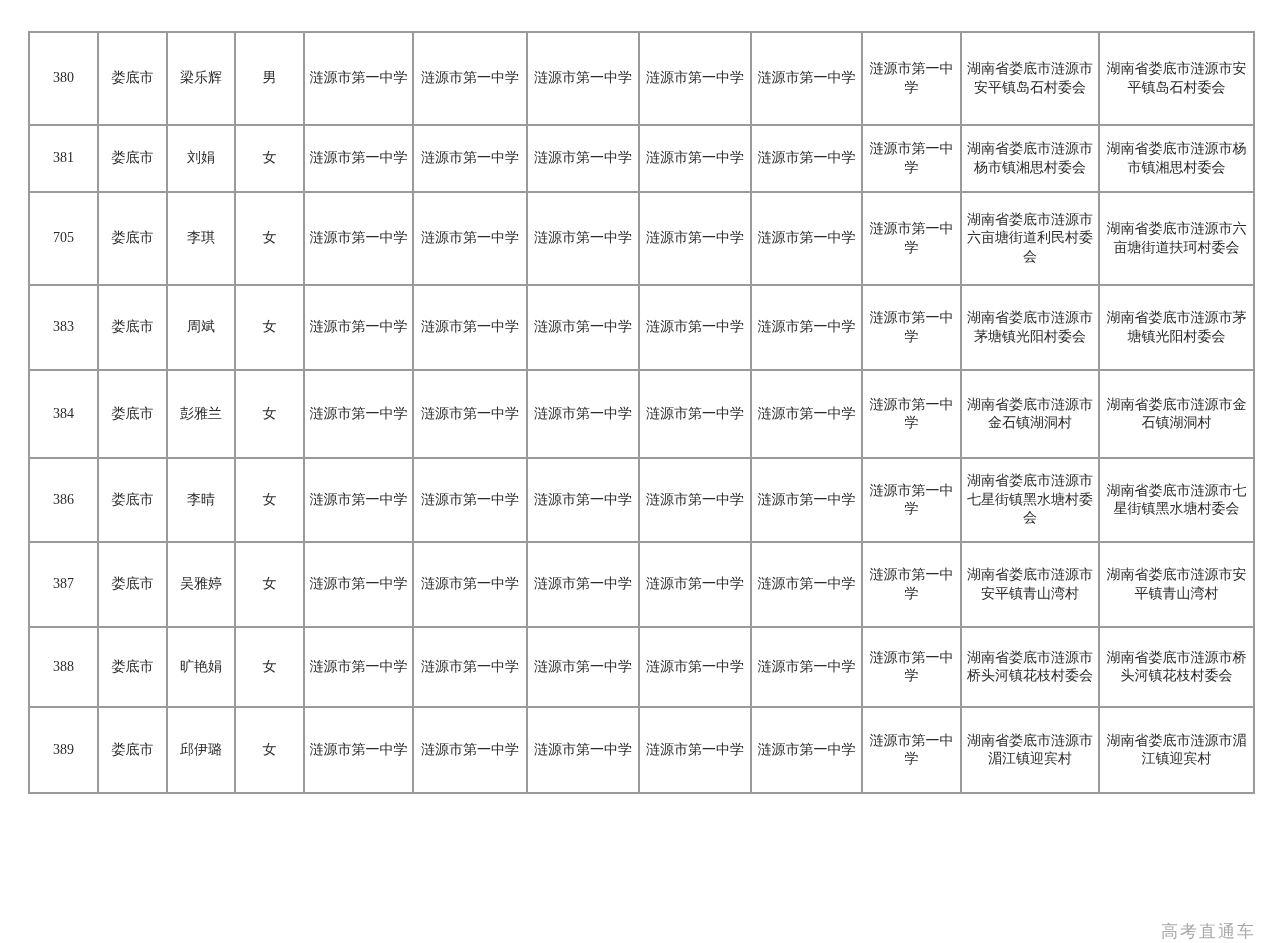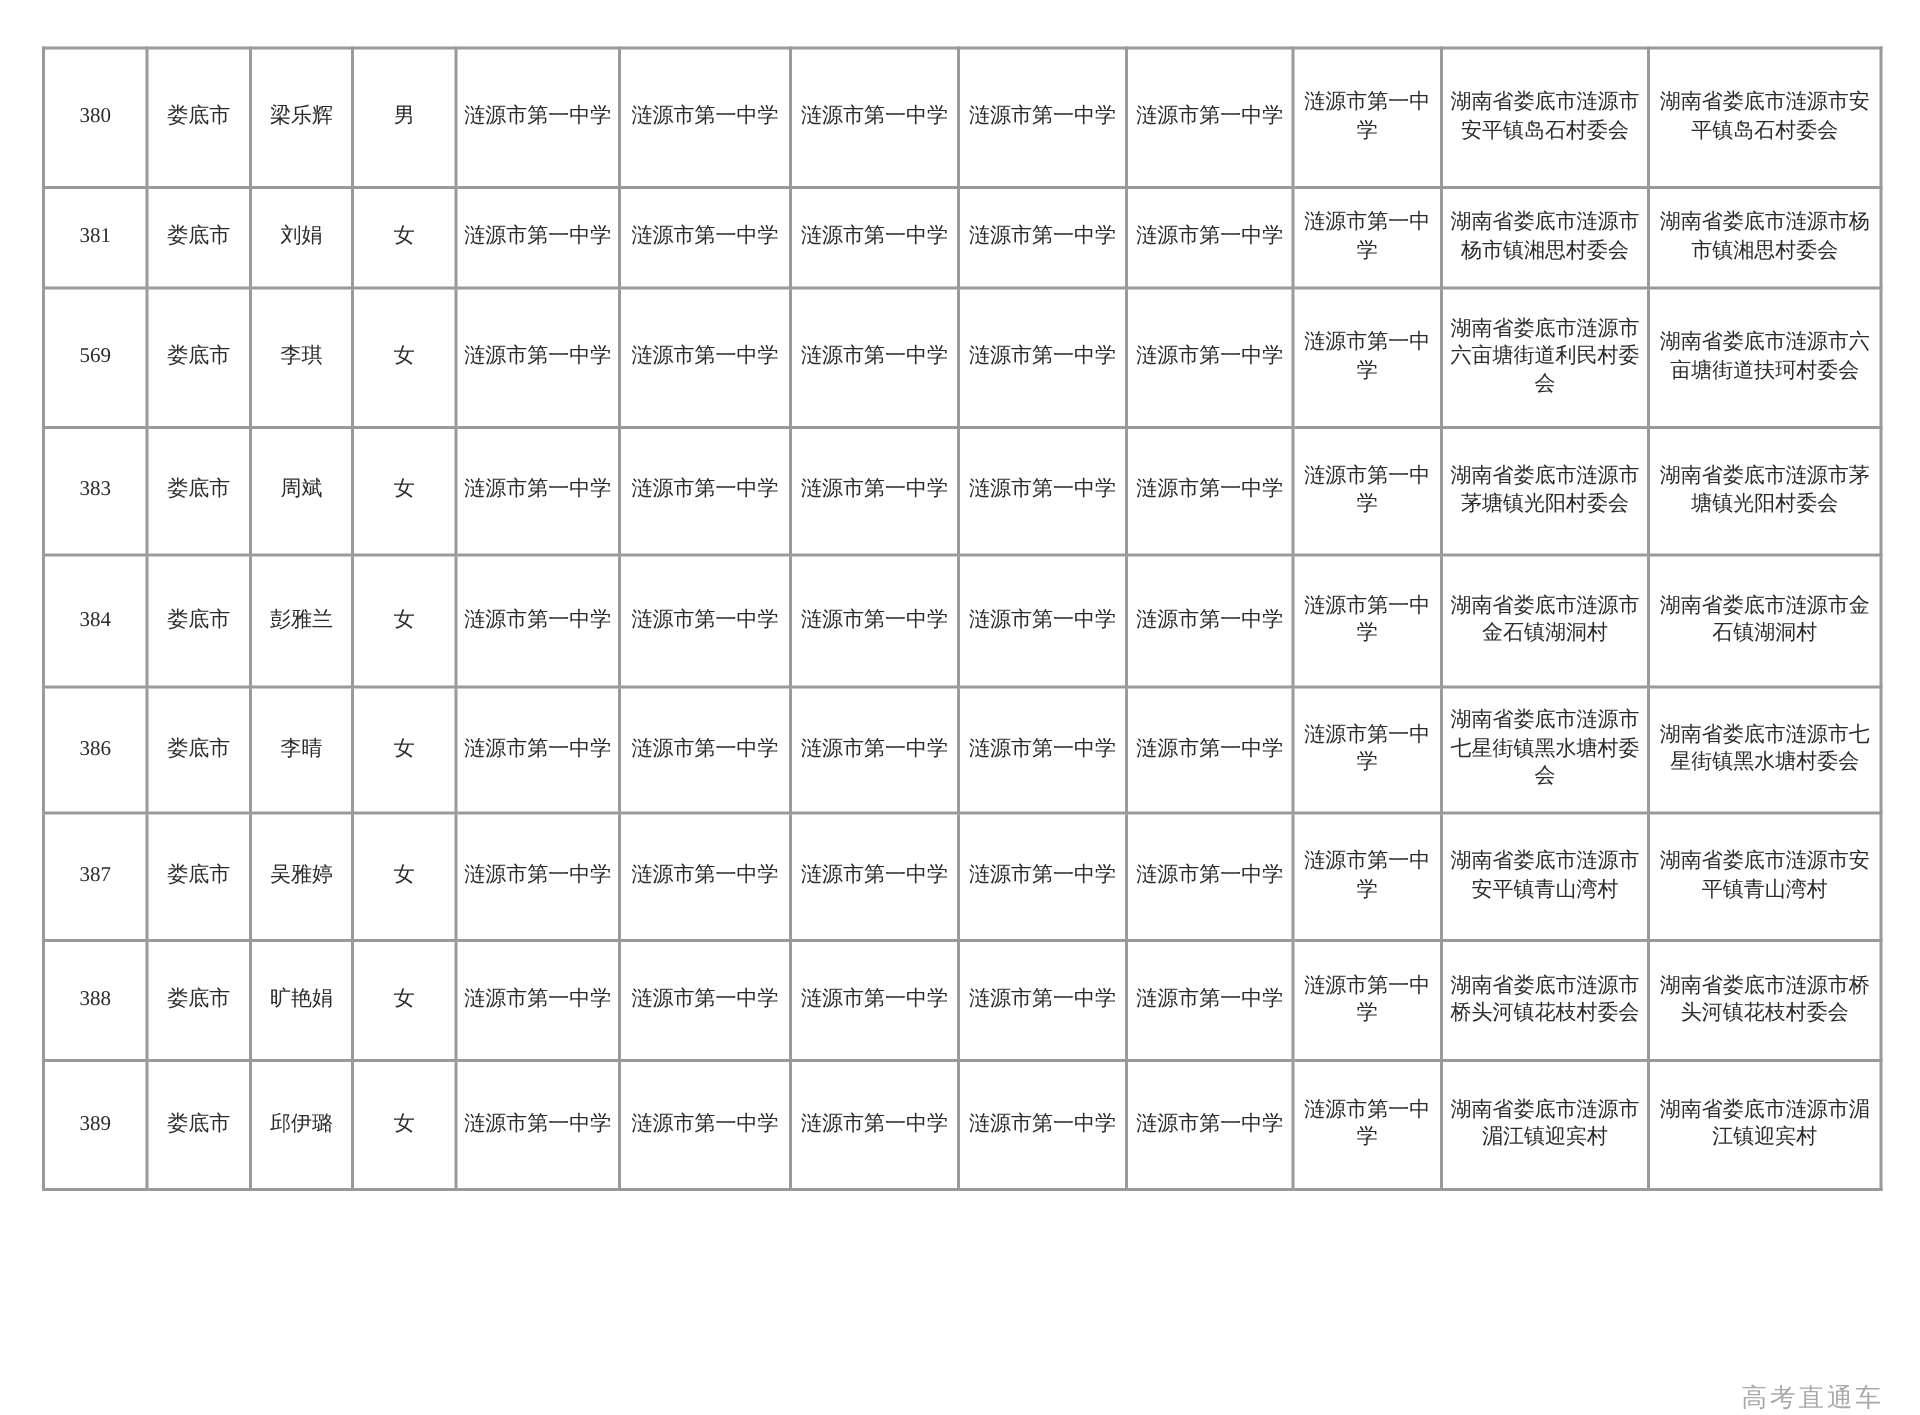--- a/index.html
+++ b/index.html
@@ -95,21 +95,21 @@
             <td>涟源市第一中学</td>
             <td>涟源市第一中学</td>
             <td>涟源市第一中学</td>
             <td>涟源市第一中学</td>
             <td>涟源市第一中学</td>
             <td>涟源市第一中学</td>
             <td>湖南省娄底市涟源市杨市镇湘思村委会</td>
             <td>湖南省娄底市涟源市杨市镇湘思村委会</td>
           </tr>
           <tr style="height: 93px;">
-            <td>569</td>
+            <td>705</td>
             <td>娄底市</td>
             <td>李琪</td>
             <td>女</td>
             <td>涟源市第一中学</td>
             <td>涟源市第一中学</td>
             <td>涟源市第一中学</td>
             <td>涟源市第一中学</td>
             <td>涟源市第一中学</td>
             <td>涟源市第一中学</td>
             <td>湖南省娄底市涟源市六亩塘街道利民村委会</td>

